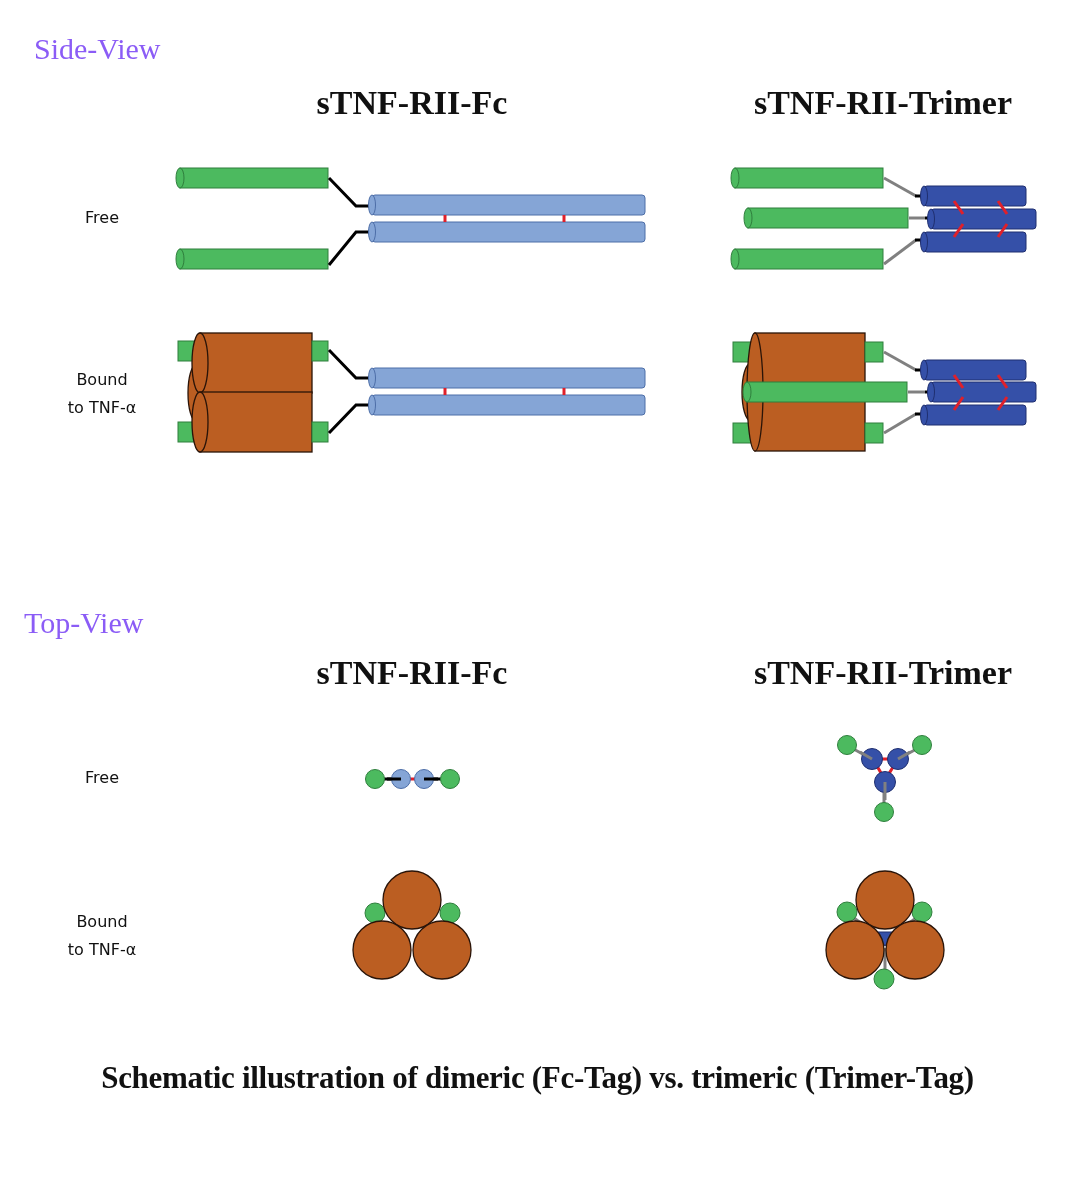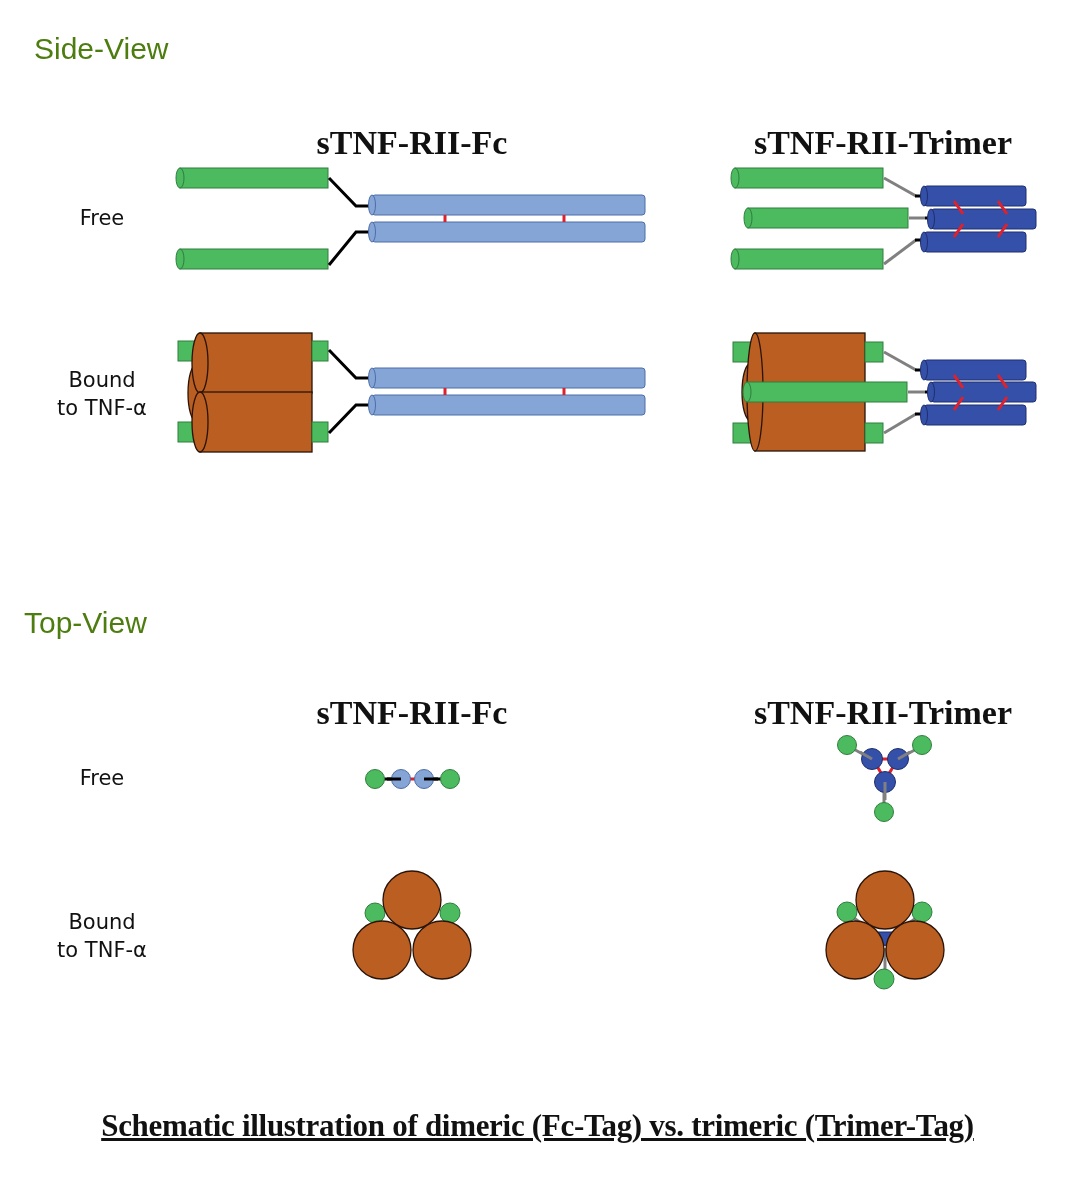--- a/index.html
+++ b/index.html
@@ -1,19 +1,19 @@
 <!DOCTYPE html>
 <html><head>
 <meta charset="utf-8">
 <style>
   html, body { margin: 0; padding: 0; background: #ffffff; }
   body { width: 1075px; height: 1186px; position: relative; overflow: hidden; }
-  .section-label { position: absolute; font-family: Liberation Sans, sans-serif; font-size: 30px; color: #4d7c0f; }
-  .col-title { position: absolute; font-family: "Liberation Serif", serif; font-weight: bold; font-size: 34px; color: #111; text-align: center; width: 360px; margin-top: 40px; }
-  .row-label { position: absolute; font-family: "DejaVu Sans", sans-serif; font-size: 21px; color: #111; text-align: center; width: 120px; line-height: 28px; }
+  .section-label { position: absolute; font-family: Liberation Serif, serif; font-size: 30px; color: #8b5cf6; }
+  .col-title { position: absolute; font-family: "Liberation Serif", serif; font-weight: bold; font-size: 34px; color: #111; text-align: center; width: 360px; }
+  .row-label { position: absolute; font-family: "DejaVu Sans", sans-serif; font-size: 16px; color: #111; text-align: center; width: 120px; line-height: 28px; }
   .caption { position: absolute; left: 0; width: 1075px; text-align: center; font-family: "Liberation Serif", serif; font-weight: bold; font-size: 31px; color: #111; line-height: 40px; letter-spacing: -0.3px; }
   svg#diagram { position: absolute; left: 0; top: 0; }
 </style>
 </head>
 <body>
 
 <div class="section-label" style="left:34px;top:32px;">Side-View</div>
 <div class="col-title" style="left:232px;top:84px;">sTNF-RII-Fc</div>
 <div class="col-title" style="left:703px;top:84px;">sTNF-RII-Trimer</div>
 <div class="row-label" style="left:42px;top:204px;">Free</div>
@@ -24,21 +24,21 @@
 
 <div class="section-label" style="left:24px;top:606px;">Top-View</div>
 <div class="col-title" style="left:232px;top:654px;">sTNF-RII-Fc</div>
 <div class="col-title" style="left:703px;top:654px;">sTNF-RII-Trimer</div>
 <div class="row-label" style="left:42px;top:764px;">Free</div>
 <div class="row-label" style="left:42px;top:908px;">
   <div>Bound</div>
   <div>to TNF-α</div>
 </div>
 
-<div class="caption" style="top:1106px;text-decoration:underline;">
+<div class="caption" style="top:1058px;">
   <div>Schematic illustration of dimeric (Fc-Tag) vs. trimeric (Trimer-Tag)</div>
 </div>
 
 <svg id="diagram" width="1075" height="1186" viewBox="0 0 1075 1186" xmlns="http://www.w3.org/2000/svg">
   <defs>
     <style>
       .g { fill: #4cba5f; stroke: #2f7f3d; stroke-width: 1; }
       .lb { fill: #85a5d6; stroke: #4d6ea8; stroke-width: 1; }
       .db { fill: #3550a8; stroke: #1f2f70; stroke-width: 1; }
       .or { fill: #bb5e22; stroke: #2a1408; stroke-width: 1.3; }

